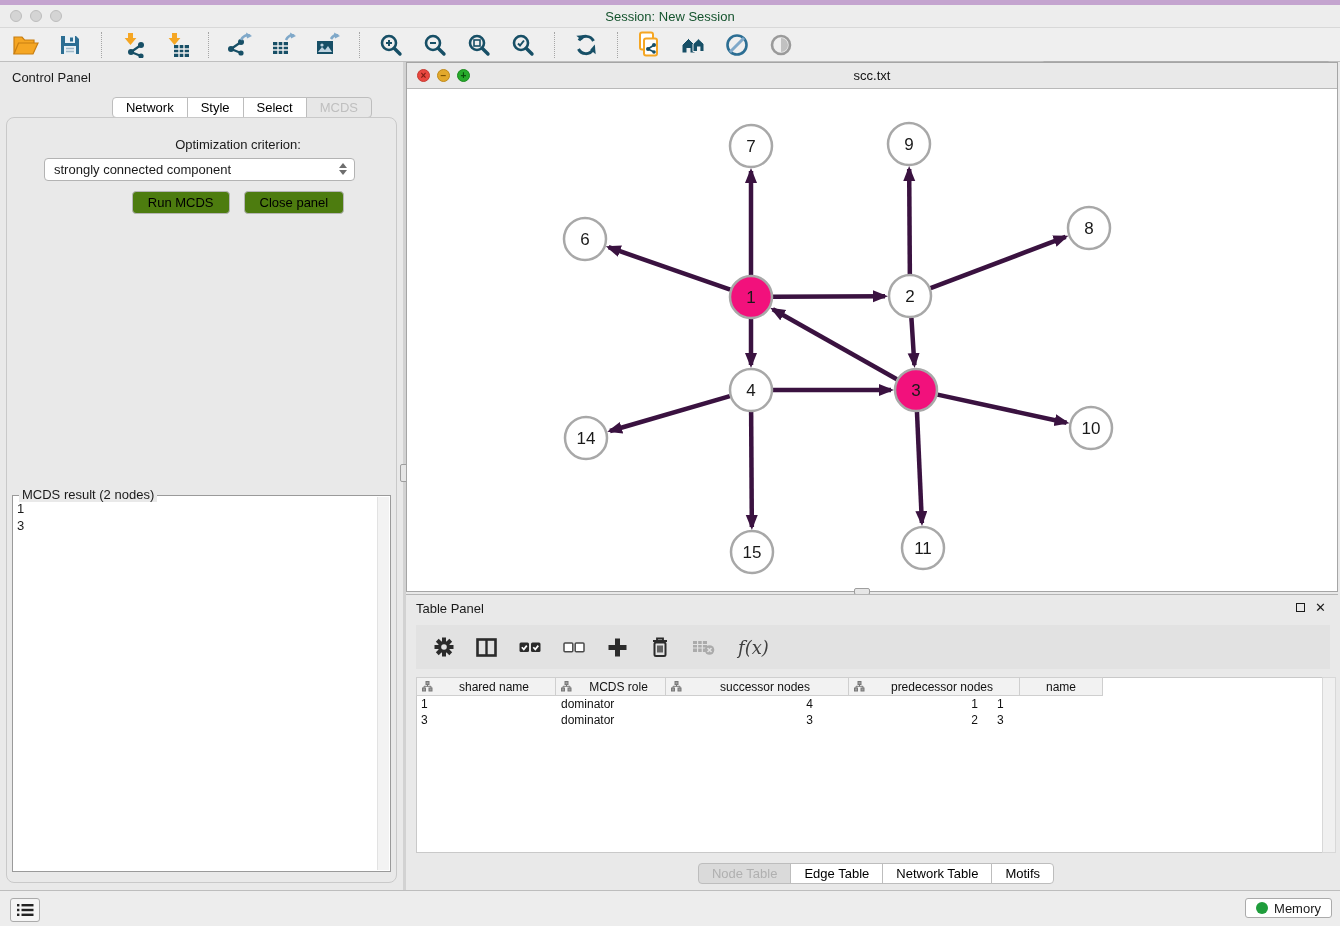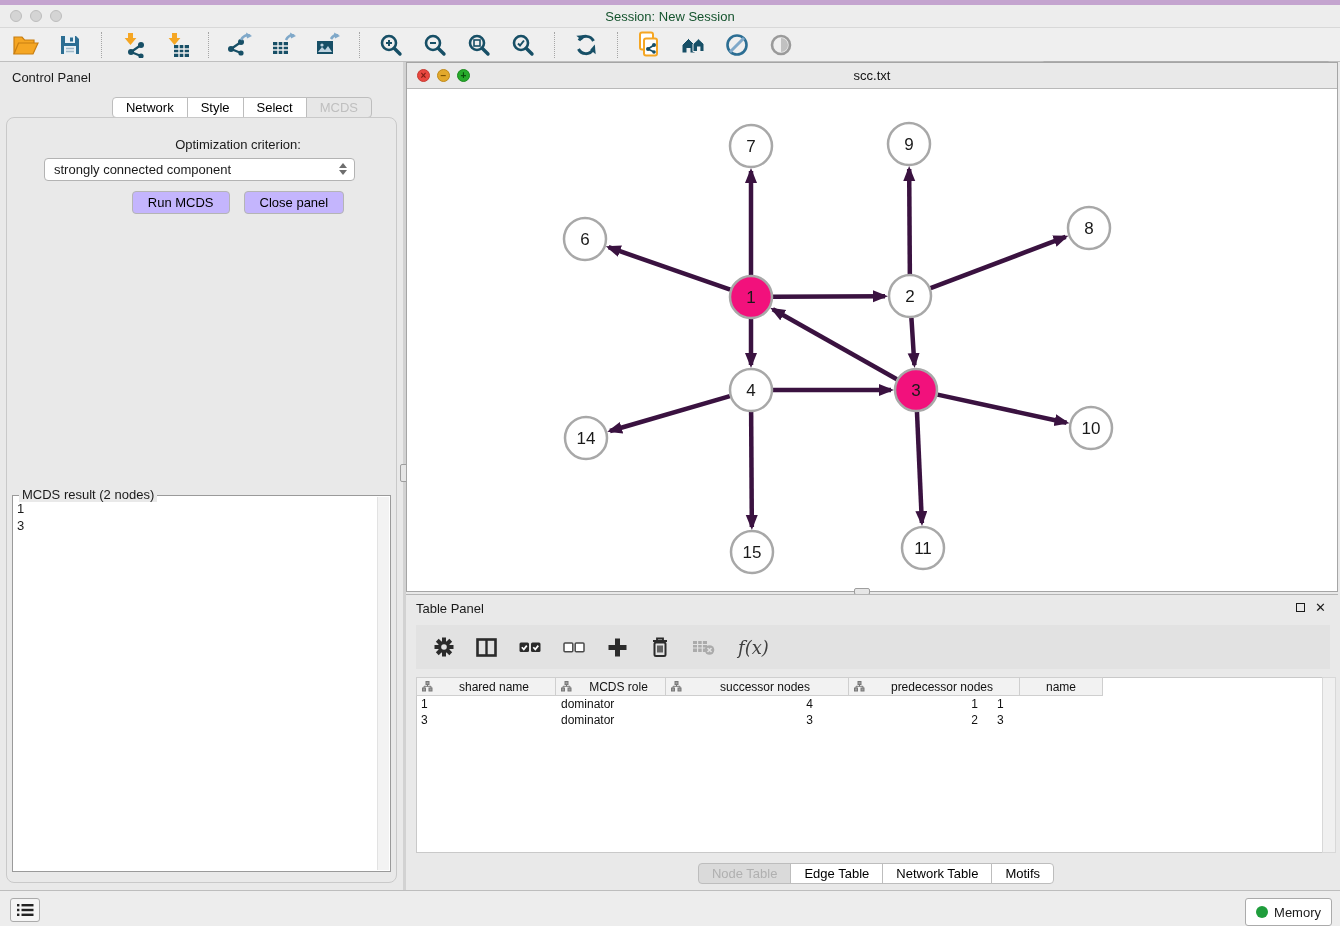--- a/index.html
+++ b/index.html
@@ -43,21 +43,21 @@
   #cp-tabs { top:35px; left:0; right:0; justify-content:center; }
   #cp-group { position:absolute; left:6px; top:55px; width:391px; height:766px;
     border:1px solid #C9C9C9; border-radius:8px; }
   #opt-label { position:absolute; left:0; right:0; top:75px; text-align:center; font-size:13px; }
   #opt-select { position:absolute; left:44px; top:96px; width:311px; height:23px; background:#FFF;
     border:1px solid #B3B3B3; border-radius:4px; display:flex; align-items:center; padding-left:9px; font-size:13px; }
   .chevs { position:absolute; right:7px; top:4px; display:flex; flex-direction:column; gap:2px; }
   .chev-up { width:0; height:0; border-left:4px solid transparent; border-right:4px solid transparent; border-bottom:5px solid #6E6E6E; }
   .chev-dn { width:0; height:0; border-left:4px solid transparent; border-right:4px solid transparent; border-top:5px solid #6E6E6E; }
   #cp-buttons { position:absolute; left:0; right:0; top:129px; display:flex; justify-content:center; gap:14px; }
-  .btn { background:#c4b5fd; border:1px solid #B5B5B5; border-radius:4px; font-size:13px; height:23px;
+  .btn { background:#4d7c0f; border:1px solid #B5B5B5; border-radius:4px; font-size:13px; height:23px;
     padding:0 15px; line-height:21px; font-family:inherit; }
   #result-box { position:absolute; left:12px; top:433px; width:379px; height:377px;
     border:1px solid #9A9A9A; background:#FFF; }
   #result-legend { position:absolute; top:-9px; left:6px; background:#E9E9E9; padding:0 3px; font-size:13px; }
   #result-lines { position:absolute; left:4px; top:4px; right:16px; font-size:13px; line-height:17px; }
   .scroll-track-v { position:absolute; right:1px; top:1px; bottom:1px; width:12px;
     background:#F3F3F3; border-left:1px solid #E2E2E2; }
 
   
   #v-divider { left:403px; top:62px; width:3px; height:828px; background:#D2D2D2; }
@@ -96,21 +96,21 @@
   .td.left { padding-left:5px; }
   .td.right { text-align:right; padding-right:14px; }
   #nt-scroll { position:absolute; right:2px; top:82px; width:14px; height:176px; background:#F0F0F0; border:1px solid #D8D8D8; }
   #tp-tabs { top:268px; left:0; right:0; justify-content:center; }
   .ptab.activegray { background:#DADADA; color:#B0B0B0; }
 
   
   #status-bar { left:0; top:890px; width:1340px; height:36px; background:#EDEDED; border-top:1px solid #BDBDBD; }
   #list-btn { position:absolute; left:10px; top:7px; width:30px; height:24px; background:#F4F4F4;
     border:1px solid #ABABAB; border-radius:3px; display:flex; align-items:center; justify-content:center; }
-  #memory-btn { position:absolute; right:8px; top:7px; height:28px; background:#FFF; border:1px solid #ABABAB;
+  #memory-btn { position:absolute; right:8px; top:7px; height:20px; background:#FFF; border:1px solid #ABABAB;
     border-radius:3px; display:flex; align-items:center; gap:6px; padding:0 10px; font-size:13px; }
   #memory-dot { width:12px; height:12px; border-radius:50%; background:#1F9D3C; }
 </style>
 </head>
 <body>
 
 <div id="top-strip" class="abs"></div>
 
 <div id="titlebar" class="abs">
   <span class="tl" style="left:10px"></span>

